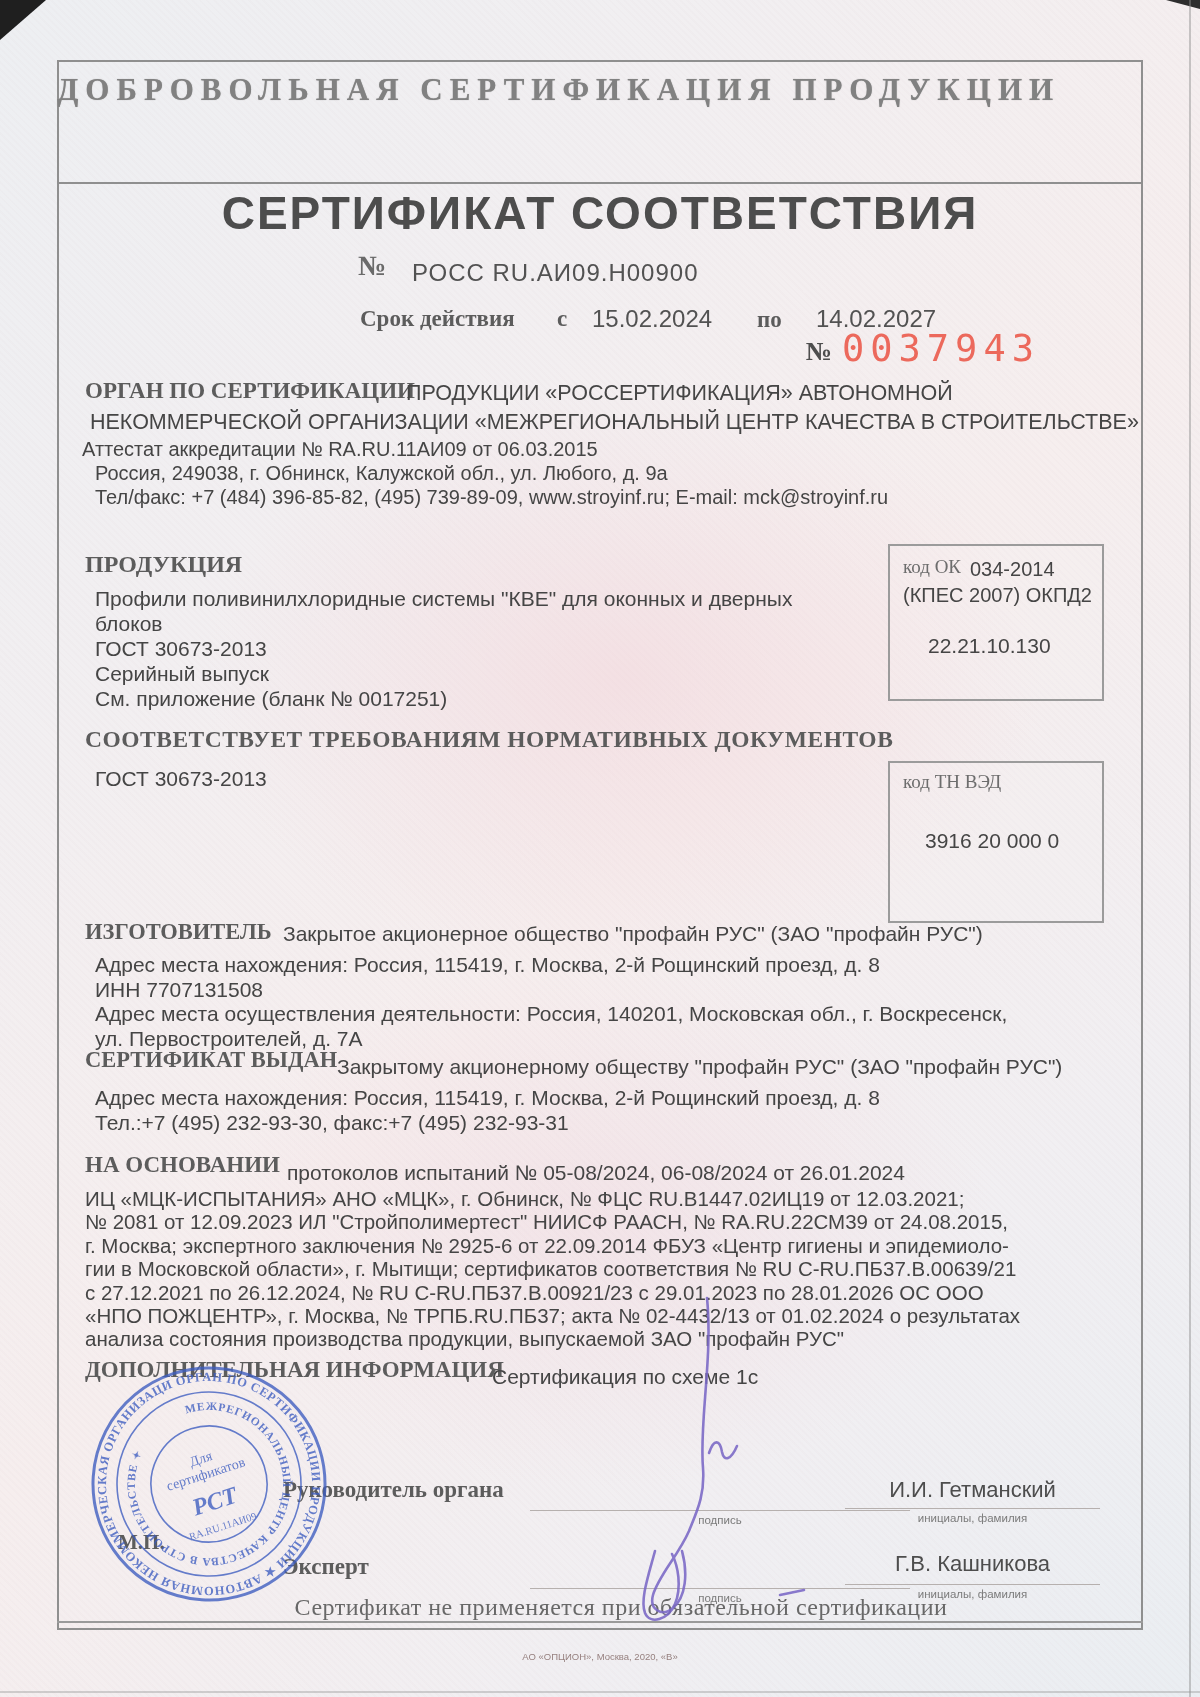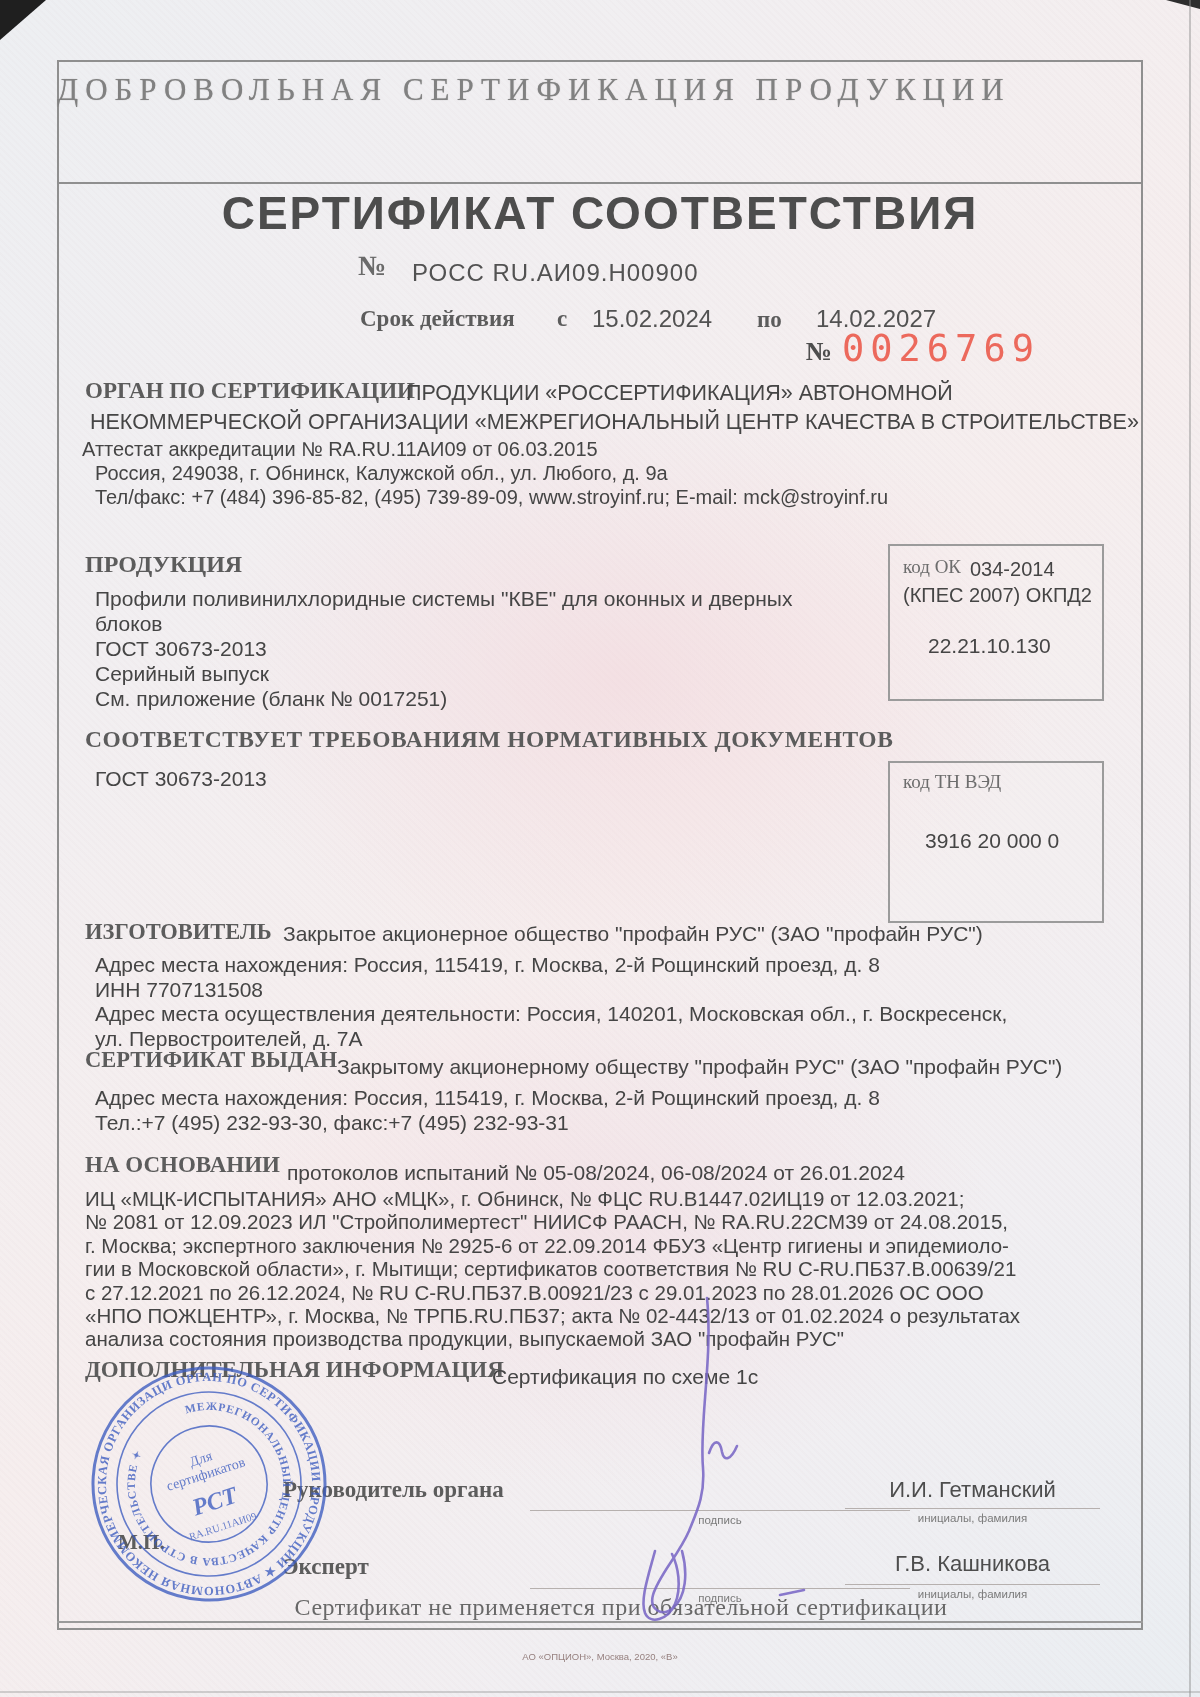--- a/index.html
+++ b/index.html
@@ -11,21 +11,21 @@
       repeating-linear-gradient(45deg, rgba(205,185,192,0.05) 0 2px, rgba(255,255,255,0) 2px 5px),
       linear-gradient(135deg,#edeff2 0%,#f2eff1 28%,#f6eeee 52%,#f1eff2 76%,#eaeef2 100%);
     font-family:"Liberation Sans","DejaVu Sans",sans-serif;color:#454545;
   }
   .abs{position:absolute;white-space:nowrap;}
   .serif{font-family:"Liberation Serif","DejaVu Serif",serif;}
   .shead{font-family:"Liberation Serif","DejaVu Serif",serif;font-weight:bold;color:#5c5c5c;}
   .frame{position:absolute;left:57px;top:60px;width:1086px;height:1570px;border:2px solid #8f8f8f;box-sizing:border-box;}
   .divider{position:absolute;left:57px;top:182px;width:1086px;height:2px;background:#8f8f8f;}
   .botline{position:absolute;left:57px;top:1621px;width:1086px;height:2px;background:#9a9a9a;}
-  .watermark{top:72px;left:57px;width:862px;text-align:right;font-size:31px;font-weight:normal;
+  .watermark{top:72px;left:57px;width:862px;text-align:right;font-size:31px;font-weight:bold;
     letter-spacing:7px;color:#818181;text-shadow:0 0 1px #a5a5a5;}
   .title{top:186px;left:0;width:1200px;text-align:center;font-size:46px;font-weight:bold;letter-spacing:2px;color:#4d4d4d;}
   .box{position:absolute;border:2px solid #9b9b9b;box-sizing:border-box;background:rgba(255,255,255,0.06);}
   .cap{font-size:11.5px;color:#7b7b7b;}
   .sigline{position:absolute;height:1px;background:#b6b0ae;}
   .corner-tl{position:absolute;top:0;left:0;width:0;height:0;border-left:46px solid #1f1f1f;border-bottom:40px solid transparent;}
   .corner-tr{position:absolute;top:0;right:0;width:0;height:0;border-right:34px solid #2e2e2e;border-bottom:9px solid transparent;}
   .edge-r{position:absolute;top:0;left:1189px;width:2px;height:1697px;background:rgba(140,140,140,0.45);}
   .edge-b{position:absolute;top:1691px;left:0;width:1200px;height:2px;background:rgba(150,150,150,0.4);}
   .stamp{position:absolute;left:85px;top:1360px;width:248px;height:248px;z-index:3;}
@@ -51,21 +51,21 @@
   <div class="abs shead" style="left:358px;top:250px;font-size:28px;color:#6a6a6a;">№</div>
   <div class="abs" style="left:412px;top:259px;font-size:24px;letter-spacing:1px;color:#525252;">РОСС RU.АИ09.Н00900</div>
 
   <div class="abs shead" style="left:360px;top:306px;font-size:23px;">Срок действия</div>
   <div class="abs shead" style="left:557px;top:306px;font-size:23px;">с</div>
   <div class="abs" style="left:592px;top:305px;font-size:24px;color:#525252;">15.02.2024</div>
   <div class="abs shead" style="left:757px;top:307px;font-size:23px;">по</div>
   <div class="abs" style="left:816px;top:305px;font-size:24px;color:#525252;">14.02.2027</div>
 
   <div class="abs shead" style="left:806px;top:337px;font-size:26px;color:#4e4e4e;">№</div>
-  <div class="abs" style="left: 842px; top: 327px; font-size: 37px; letter-spacing: 6px; font-family: &quot;DejaVu Sans Mono&quot;, monospace; color: rgb(236, 105, 92);">0026769</div>
+  <div class="abs" style="left: 842px; top: 327px; font-size: 37px; letter-spacing: 6px; font-family: &quot;DejaVu Sans Mono&quot;, monospace; color: rgb(236, 105, 92);">0037943</div>
 
   <div class="abs shead" style="left:85px;top:378px;font-size:23px;">ОРГАН ПО СЕРТИФИКАЦИИ</div>
   <div class="abs" style="left:406px;top:381px;font-size:21.5px;">ПРОДУКЦИИ «РОССЕРТИФИКАЦИЯ» АВТОНОМНОЙ</div>
   <div class="abs" style="left:90px;top:410px;font-size:21.5px;">НЕКОММЕРЧЕСКОЙ ОРГАНИЗАЦИИ «МЕЖРЕГИОНАЛЬНЫЙ ЦЕНТР КАЧЕСТВА В СТРОИТЕЛЬСТВЕ»</div>
   <div class="abs" style="left:82px;top:438px;font-size:20px;">Аттестат аккредитации № RA.RU.11АИ09 от 06.03.2015</div>
   <div class="abs" style="left:95px;top:462px;font-size:20px;">Россия, 249038, г. Обнинск, Калужской обл., ул. Любого, д. 9а</div>
   <div class="abs" style="left:95px;top:486px;font-size:20px;">Тел/факс: +7 (484) 396-85-82, (495) 739-89-09, www.stroyinf.ru; E-mail: mck@stroyinf.ru</div>
 
   <div class="abs shead" style="left:85px;top:551px;font-size:24px;">ПРОДУКЦИЯ</div>
   <div class="abs" style="left:95px;top:586px;width:750px;white-space:normal;font-size:21px;line-height:25px;">

